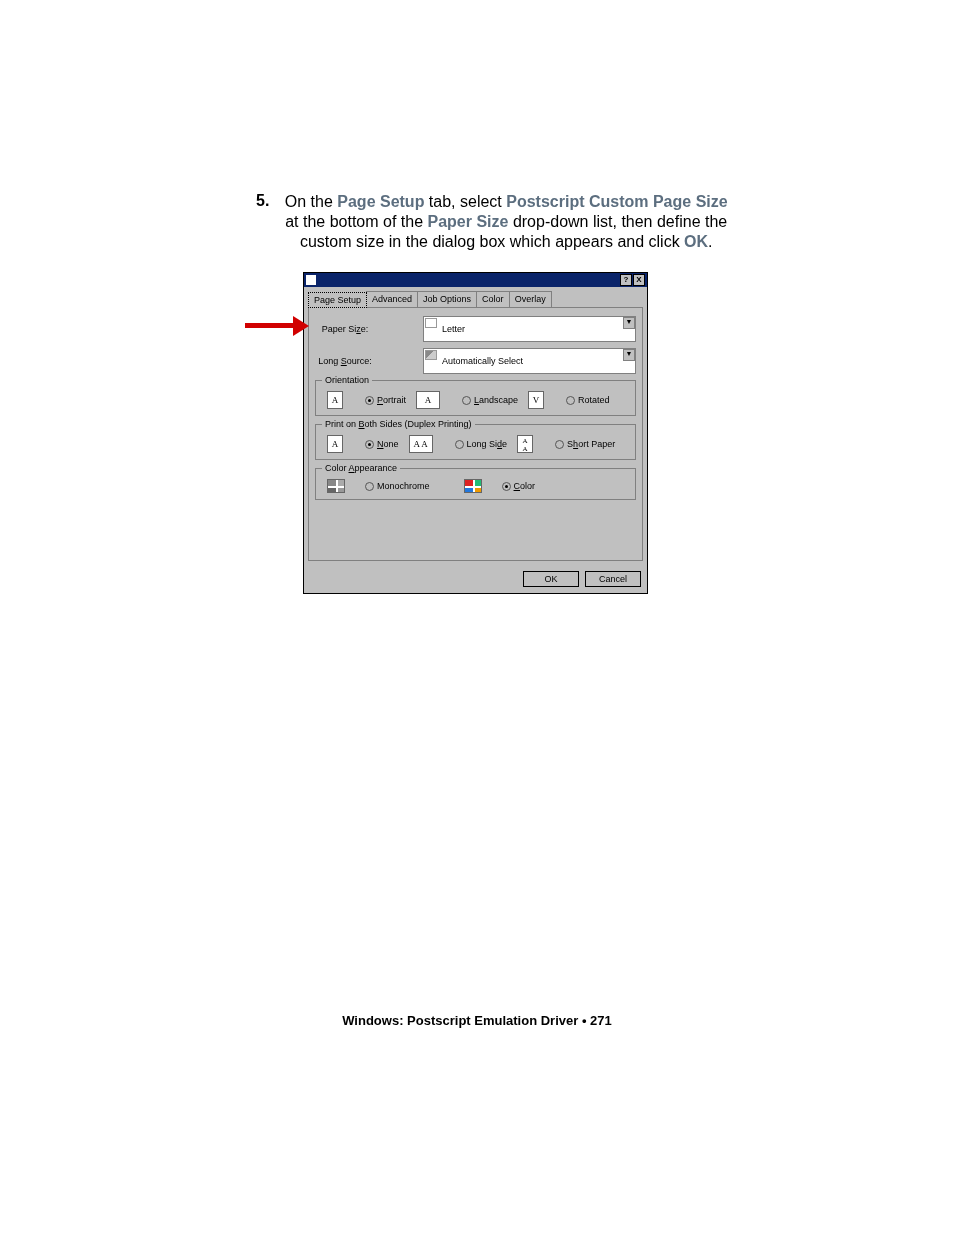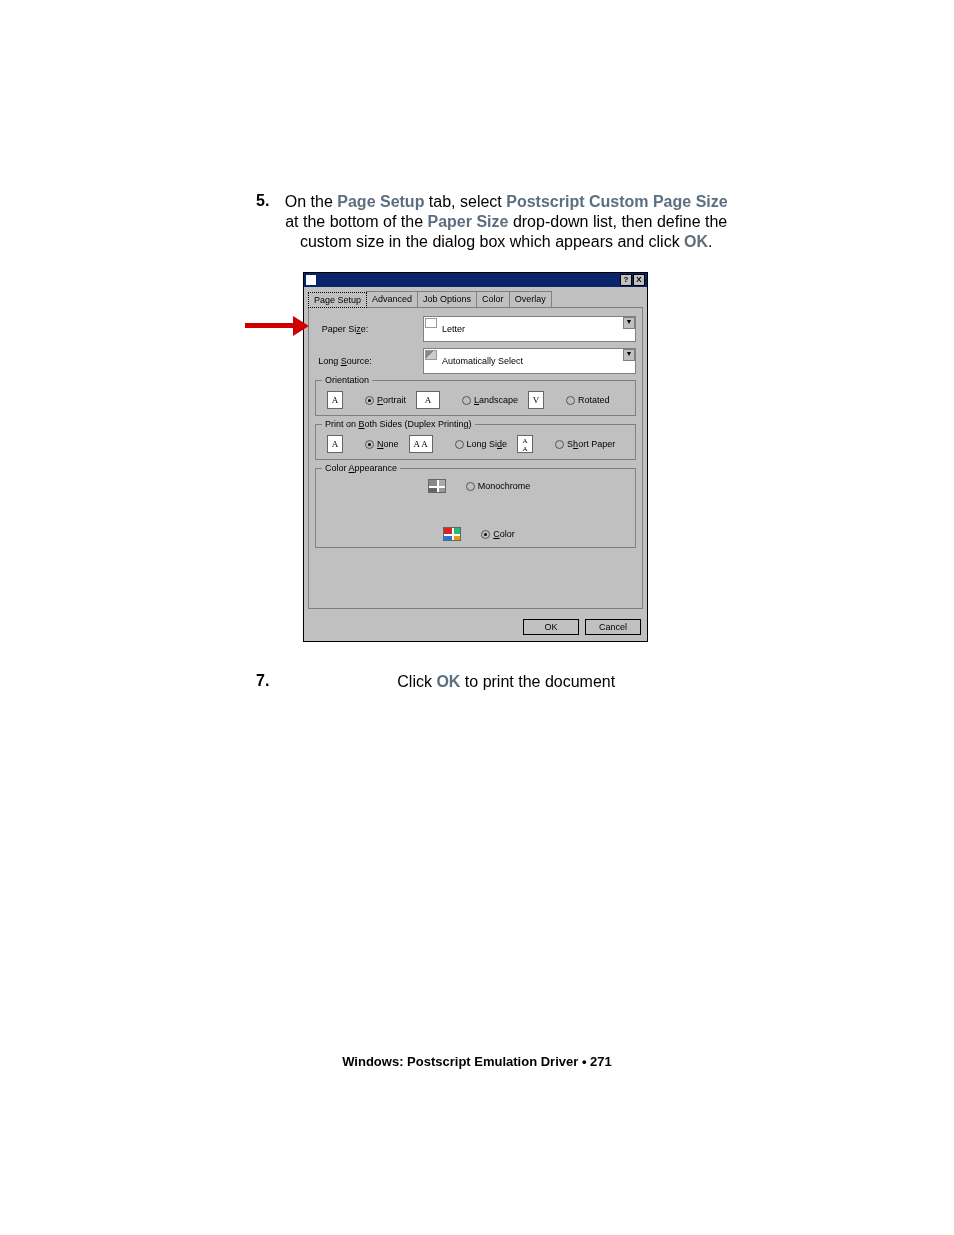--- a/index.html
+++ b/index.html
@@ -208,21 +208,21 @@
     border: 1px solid #000;
     background: #c0c0c0;
     font-size: 9px;
     padding: 2px 0;
     width: 56px;
     text-align: center;
   }
   .footer {
     position: absolute;
     left: 0; width: 954px;
-    top: 1054px;
+    top: 1013px;
     text-align: center;
     font-size: 13px;
     font-weight: bold;
   }
   .und { text-decoration: underline; }
 </style>
 </head>
 <body>
 
 <div class="content">
@@ -311,21 +311,21 @@
             <span class="opt-icon stack">A<br>A</span>
             <span class="radio">
                 <span class="dot"></span>
                 <span><span>S</span><span class="und">h</span><span>ort Paper</span></span>
               </span>
           </div>
         </div>
 
         <div class="groupbox">
           <span class="legend"><span>Color </span><span class="und">A</span><span>ppearance</span></span>
-          <div class="opts" style="gap:34px;flex-direction:column;">
+          <div class="opts" style="gap:34px;">
             <span style="display:flex;align-items:center;gap:8px;">
               <span class="color-icon"></span>
               <span class="radio">
                   <span class="dot"></span>
                   <span>Monochrome</span>
                 </span>
             </span>
             <span style="display:flex;align-items:center;gap:8px;">
               <span class="color-icon color"></span>
               <span class="radio sel">
@@ -340,23 +340,17 @@
       </div>
 
       <div class="btnrow">
         <div class="btn">OK</div>
         <div class="btn">Cancel</div>
       </div>
     </div>
   </div>
 
 
-  <div class="step">
-    <span class="step-num">7.</span>
-    <span class="step-body">
-      <span>Click </span><span class="emph">OK</span><span> to print the document</span>
-    </span>
-  </div>
 </div>
 
 <div class="footer">
   <span>Windows: Postscript Emulation Driver</span><span>   •   </span><span>271</span>
 </div>
 
 </body></html>

